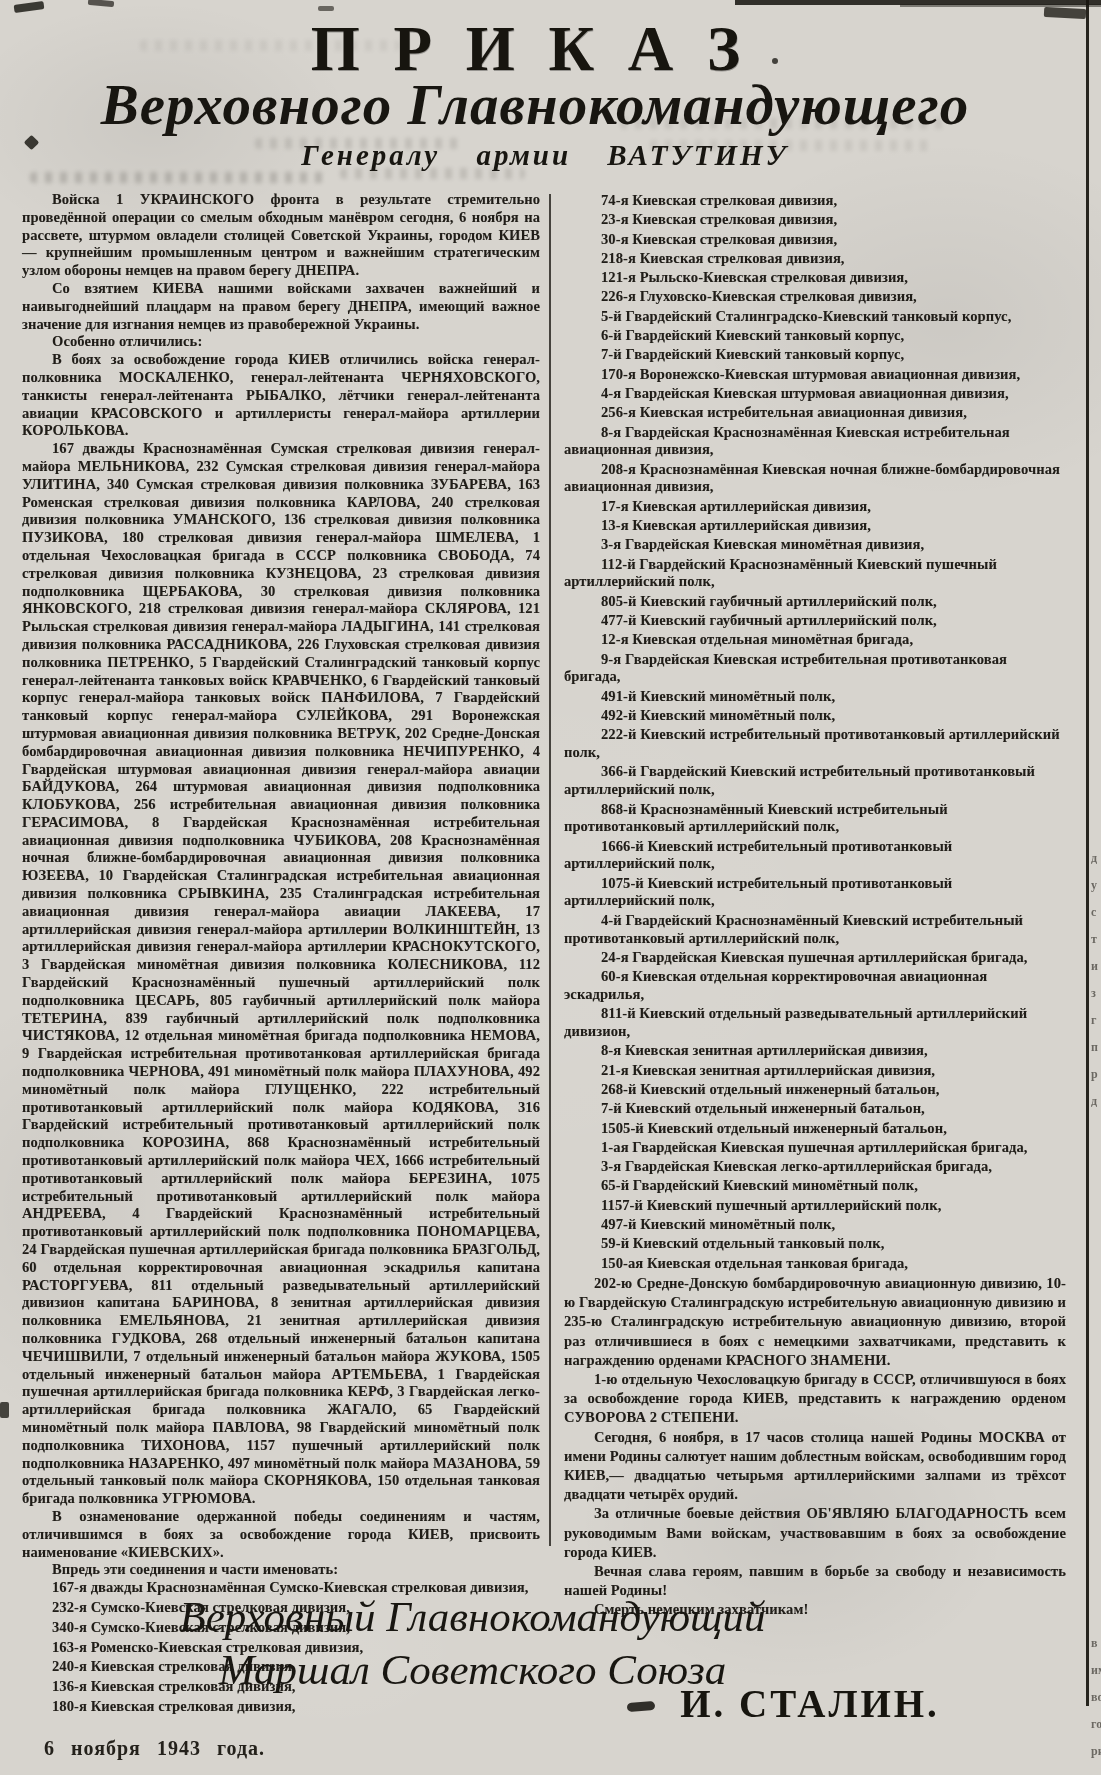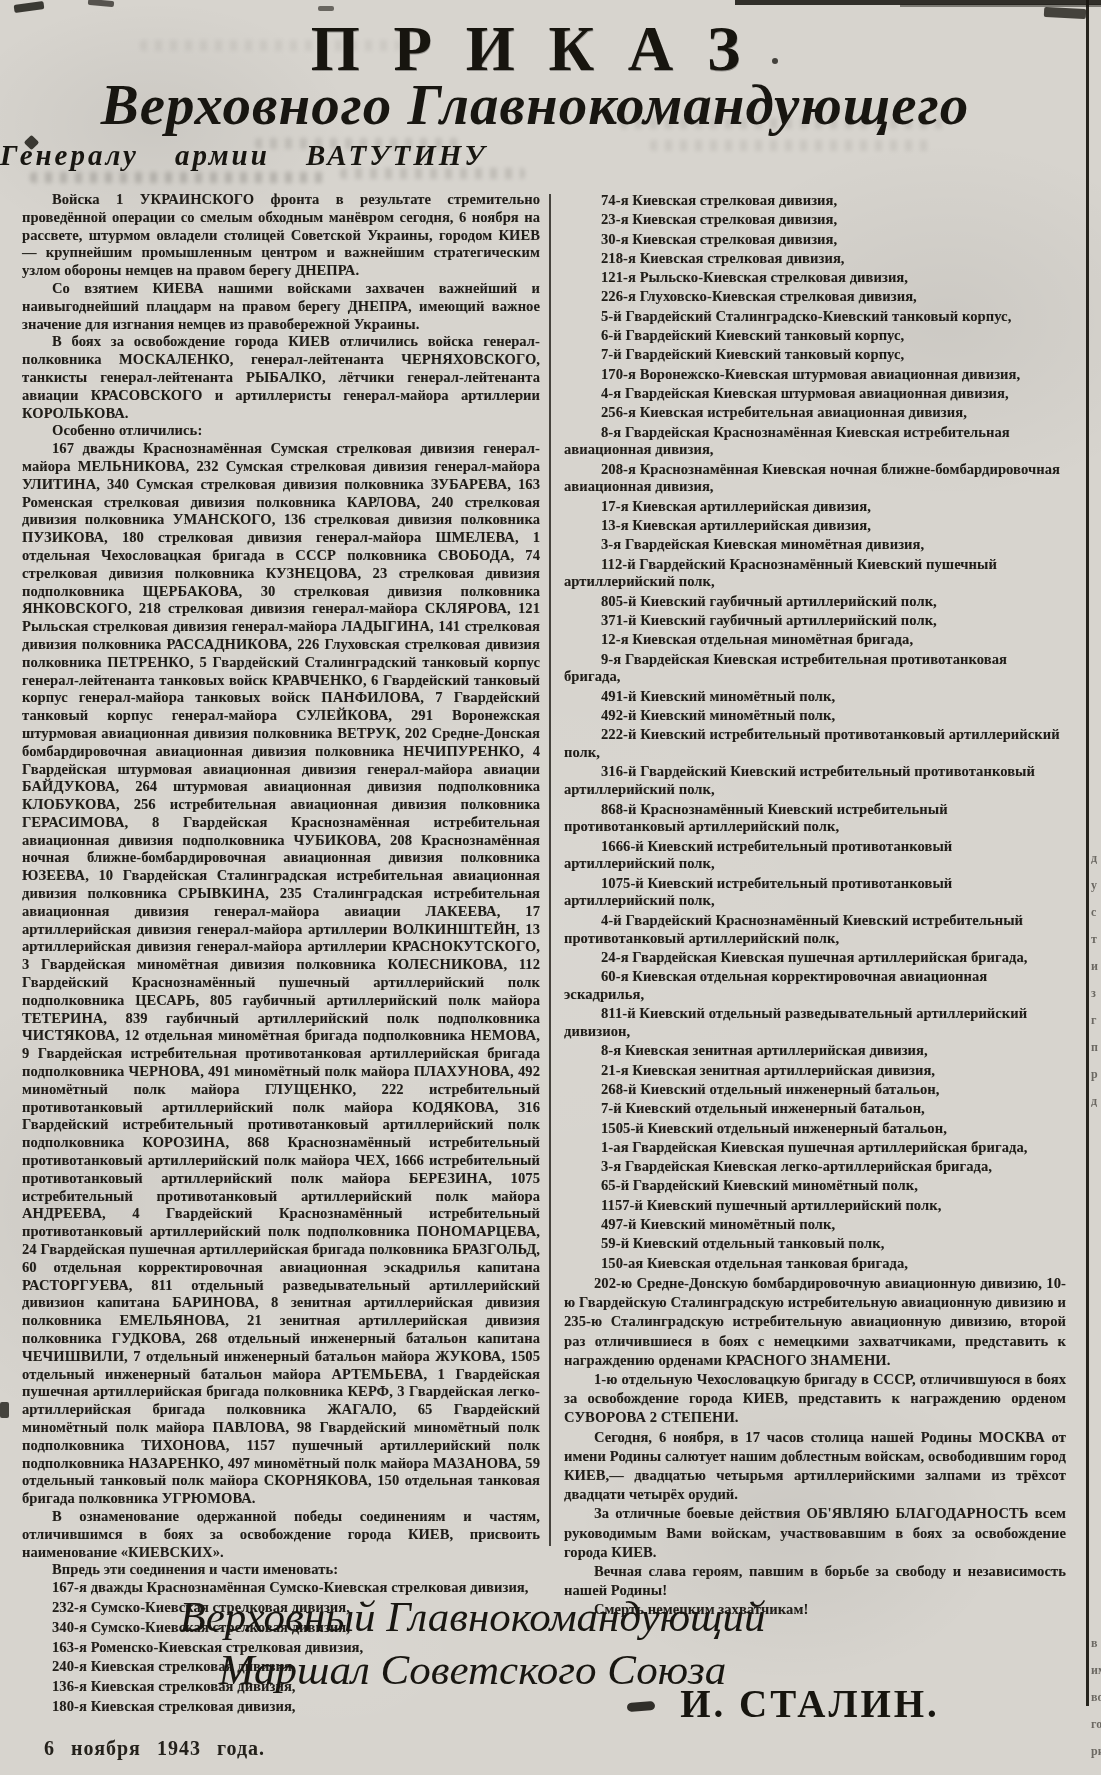--- a/index.html
+++ b/index.html
@@ -25,21 +25,21 @@
     letter-spacing:9px;color:#17150f;
     text-shadow:.5px .5px 0 rgba(0,0,0,.3);
   }
   .subtitle{
     position:absolute;top:76px;left:0;width:1070px;
     text-align:center;font-style:italic;font-weight:bold;font-size:57px;line-height:1;
     letter-spacing:1px;color:#181611;
   }
   .addressee{
     position:absolute;top:141px;left:0;width:1090px;
-    text-align:left;font-style:italic;font-weight:bold;font-size:29px;line-height:1;
+    text-align:center;font-style:italic;font-weight:bold;font-size:29px;line-height:1;
     letter-spacing:3px;word-spacing:26px;color:#181611;
   }
   .col-left{position:absolute;top:191px;left:22px;width:518px;}
   .col-right{position:absolute;top:192px;left:564px;width:502px;}
   .para,.item{
     margin:0;font-weight:bold;font-size:14.5px;line-height:17.8px;
     color:#201d18;text-shadow:.3px .3px 0 rgba(10,10,10,.22);
     letter-spacing:.1px;
   }
   .para{text-align:justify;text-indent:30px;}
@@ -94,22 +94,22 @@
   <div class="smudge" style="left:1150px;top:40px;width:0;opacity:0;"></div>
 
   <div class="title">П Р И К А З</div>
   <div class="subtitle">Верховного  Главнокомандующего</div>
   <div class="addressee">Генералу  армии  ВАТУТИНУ</div>
 
   <div class="col-left">
     <div>
         <p class="para">Войска 1 УКРАИНСКОГО фронта в результате стремительно проведённой операции со смелым обходным манёвром сегодня, 6 ноября на рассвете, штурмом овладели столицей Советской Украины, городом КИЕВ — крупнейшим промышленным центром и важнейшим стратегическим узлом обороны немцев на правом берегу ДНЕПРА.</p>
         <p class="para">Со взятием КИЕВА нашими войсками захвачен важнейший и наивыгоднейший плацдарм на правом берегу ДНЕПРА, имеющий важное значение для изгнания немцев из правобережной Украины.</p>
+        <p class="para">Особенно отличились:</p>
         <p class="para">В боях за освобождение города КИЕВ отличились войска генерал-полковника МОСКАЛЕНКО, генерал-лейтенанта ЧЕРНЯХОВСКОГО, танкисты генерал-лейтенанта РЫБАЛКО, лётчики генерал-лейтенанта авиации КРАСОВСКОГО и артиллеристы генерал-майора артиллерии КОРОЛЬКОВА.</p>
-        <p class="para">Особенно отличились:</p>
         <p class="para">167 дважды Краснознамённая Сумская стрелковая дивизия генерал-майора МЕЛЬНИКОВА, 232 Сумская стрелковая дивизия генерал-майора УЛИТИНА, 340 Сумская стрелковая дивизия полковника ЗУБАРЕВА, 163 Роменская стрелковая дивизия полковника КАРЛОВА, 240 стрелковая дивизия полковника УМАНСКОГО, 136 стрелковая дивизия полковника ПУЗИКОВА, 180 стрелковая дивизия генерал-майора ШМЕЛЕВА, 1 отдельная Чехословацкая бригада в СССР полковника СВОБОДА, 74 стрелковая дивизия полковника КУЗНЕЦОВА, 23 стрелковая дивизия подполковника ЩЕРБАКОВА, 30 стрелковая дивизия полковника ЯНКОВСКОГО, 218 стрелковая дивизия генерал-майора СКЛЯРОВА, 121 Рыльская стрелковая дивизия генерал-майора ЛАДЫГИНА, 141 стрелковая дивизия полковника РАССАДНИКОВА, 226 Глуховская стрелковая дивизия полковника ПЕТРЕНКО, 5 Гвардейский Сталинградский танковый корпус генерал-лейтенанта танковых войск КРАВЧЕНКО, 6 Гвардейский танковый корпус генерал-майора танковых войск ПАНФИЛОВА, 7 Гвардейский танковый корпус генерал-майора СУЛЕЙКОВА, 291 Воронежская штурмовая авиационная дивизия полковника ВЕТРУК, 202 Средне-Донская бомбардировочная авиационная дивизия полковника НЕЧИПУРЕНКО, 4 Гвардейская штурмовая авиационная дивизия генерал-майора авиации БАЙДУКОВА, 264 штурмовая авиационная дивизия подполковника КЛОБУКОВА, 256 истребительная авиационная дивизия полковника ГЕРАСИМОВА, 8 Гвардейская Краснознамённая истребительная авиационная дивизия подполковника ЧУБИКОВА, 208 Краснознамённая ночная ближне-бомбардировочная авиационная дивизия полковника ЮЗЕЕВА, 10 Гвардейская Сталинградская истребительная авиационная дивизия полковника СРЫВКИНА, 235 Сталинградская истребительная авиационная дивизия генерал-майора авиации ЛАКЕЕВА, 17 артиллерийская дивизия генерал-майора артиллерии ВОЛКИНШТЕЙН, 13 артиллерийская дивизия генерал-майора артиллерии КРАСНОКУТСКОГО, 3 Гвардейская миномётная дивизия полковника КОЛЕСНИКОВА, 112 Гвардейский Краснознамённый пушечный артиллерийский полк подполковника ЦЕСАРЬ, 805 гаубичный артиллерийский полк майора ТЕТЕРИНА, 839 гаубичный артиллерийский полк подполковника ЧИСТЯКОВА, 12 отдельная миномётная бригада подполковника НЕМОВА, 9 Гвардейская истребительная противотанковая артиллерийская бригада подполковника ЧЕРНОВА, 491 миномётный полк майора ПЛАХУНОВА, 492 миномётный полк майора ГЛУЩЕНКО, 222 истребительный противотанковый артиллерийский полк майора КОДЯКОВА, 316 Гвардейский истребительный противотанковый артиллерийский полк подполковника КОРОЗИНА, 868 Краснознамённый истребительный противотанковый артиллерийский полк майора ЧЕХ, 1666 истребительный противотанковый артиллерийский полк майора БЕРЕЗИНА, 1075 истребительный противотанковый артиллерийский полк майора АНДРЕЕВА, 4 Гвардейский Краснознамённый истребительный противотанковый артиллерийский полк подполковника ПОНОМАРЦЕВА, 24 Гвардейская пушечная артиллерийская бригада полковника БРАЗГОЛЬД, 60 отдельная корректировочная авиационная эскадрилья капитана РАСТОРГУЕВА, 811 отдельный разведывательный артиллерийский дивизион капитана БАРИНОВА, 8 зенитная артиллерийская дивизия полковника ЕМЕЛЬЯНОВА, 21 зенитная артиллерийская дивизия полковника ГУДКОВА, 268 отдельный инженерный батальон капитана ЧЕЧИШВИЛИ, 7 отдельный инженерный батальон майора ЖУКОВА, 1505 отдельный инженерный батальон майора АРТЕМЬЕВА, 1 Гвардейская пушечная артиллерийская бригада полковника КЕРФ, 3 Гвардейская легко-артиллерийская бригада полковника ЖАГАЛО, 65 Гвардейский миномётный полк майора ПАВЛОВА, 98 Гвардейский миномётный полк подполковника ТИХОНОВА, 1157 пушечный артиллерийский полк подполковника НАЗАРЕНКО, 497 миномётный полк майора МАЗАНОВА, 59 отдельный танковый полк майора СКОРНЯКОВА, 150 отдельная танковая бригада полковника УГРЮМОВА.</p>
         <p class="para">В ознаменование одержанной победы соединениям и частям, отличившимся в боях за освобождение города КИЕВ, присвоить наименование «КИЕВСКИХ».</p>
         <p class="para">Впредь эти соединения и части именовать:</p>
       </div>
     <div>
         <p class="item">167-я дважды Краснознамённая Сумско-Киевская стрелковая дивизия,</p>
         <p class="item">232-я Сумско-Киевская стрелковая дивизия,</p>
         <p class="item">340-я Сумско-Киевская стрелковая дивизия,</p>
         <p class="item">163-я Роменско-Киевская стрелковая дивизия,</p>
         <p class="item">240-я Киевская стрелковая дивизия,</p>
@@ -134,27 +134,27 @@
         <p class="item">170-я Воронежско-Киевская штурмовая авиационная дивизия,</p>
         <p class="item">4-я Гвардейская Киевская штурмовая авиационная дивизия,</p>
         <p class="item">256-я Киевская истребительная авиационная дивизия,</p>
         <p class="item">8-я Гвардейская Краснознамённая Киевская истребительная авиационная дивизия,</p>
         <p class="item">208-я Краснознамённая Киевская ночная ближне-бомбардировочная авиационная дивизия,</p>
         <p class="item">17-я Киевская артиллерийская дивизия,</p>
         <p class="item">13-я Киевская артиллерийская дивизия,</p>
         <p class="item">3-я Гвардейская Киевская миномётная дивизия,</p>
         <p class="item">112-й Гвардейский Краснознамённый Киевский пушечный артиллерийский полк,</p>
         <p class="item">805-й Киевский гаубичный артиллерийский полк,</p>
-        <p class="item">371-й Киевский гаубичный артиллерийский полк,</p>
+        <p class="item">477-й Киевский гаубичный артиллерийский полк,</p>
         <p class="item">12-я Киевская отдельная миномётная бригада,</p>
         <p class="item">9-я Гвардейская Киевская истребительная противотанковая бригада,</p>
         <p class="item">491-й Киевский миномётный полк,</p>
         <p class="item">492-й Киевский миномётный полк,</p>
         <p class="item">222-й Киевский истребительный противотанковый артиллерийский полк,</p>
-        <p class="item">316-й Гвардейский Киевский истребительный противотанковый артиллерийский полк,</p>
+        <p class="item">366-й Гвардейский Киевский истребительный противотанковый артиллерийский полк,</p>
         <p class="item">868-й Краснознамённый Киевский истребительный противотанковый артиллерийский полк,</p>
         <p class="item">1666-й Киевский истребительный противотанковый артиллерийский полк,</p>
         <p class="item">1075-й Киевский истребительный противотанковый артиллерийский полк,</p>
         <p class="item">4-й Гвардейский Краснознамённый Киевский истребительный противотанковый артиллерийский полк,</p>
         <p class="item">24-я Гвардейская Киевская пушечная артиллерийская бригада,</p>
         <p class="item">60-я Киевская отдельная корректировочная авиационная эскадрилья,</p>
         <p class="item">811-й Киевский отдельный разведывательный артиллерийский дивизион,</p>
         <p class="item">8-я Киевская зенитная артиллерийская дивизия,</p>
         <p class="item">21-я Киевская зенитная артиллерийская дивизия,</p>
         <p class="item">268-й Киевский отдельный инженерный батальон,</p>

